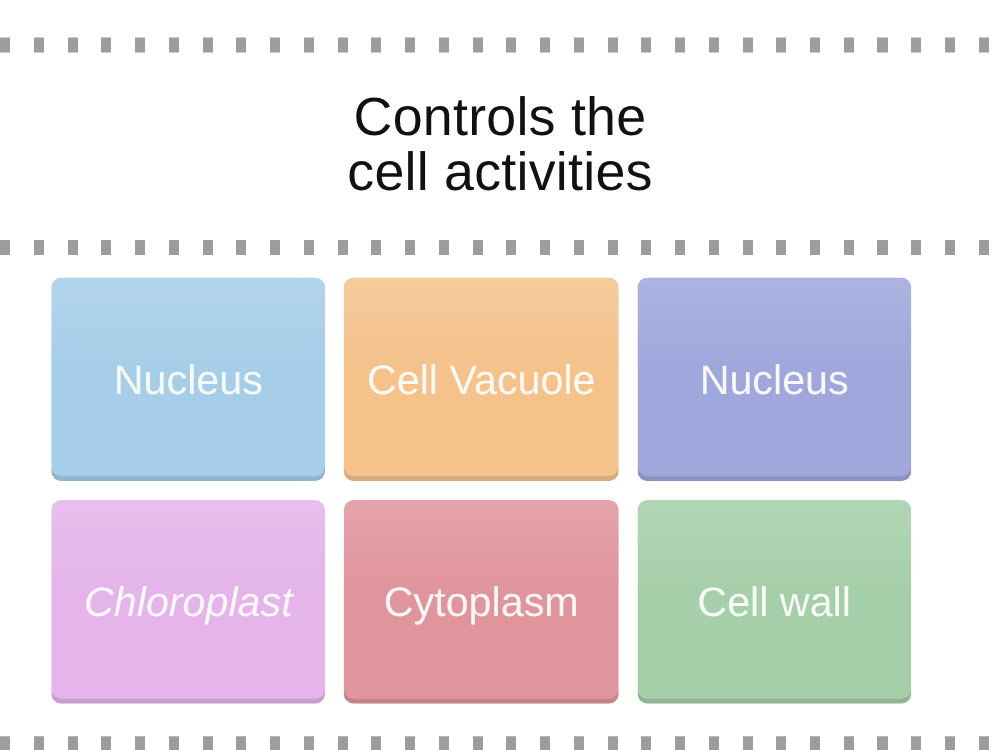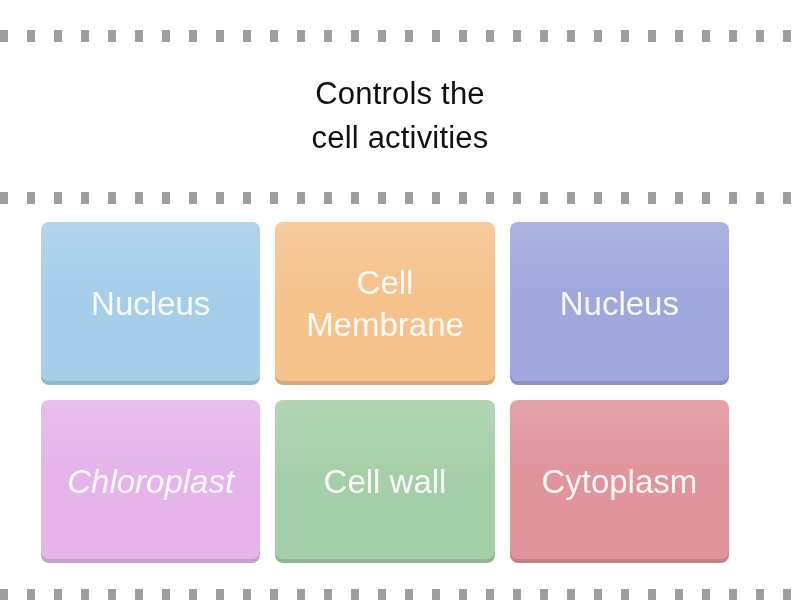--- a/index.html
+++ b/index.html
@@ -30,21 +30,21 @@
   .strip-top { top: 30px; }
   .strip-mid { top: 192px; }
   .strip-bottom { bottom: 0; height: 11px; }
 
   .question {
     position: absolute;
     top: 72px;
     left: 0;
     width: 800px;
     text-align: center;
-    font-size: 31px;
+    font-size: 43px;
     line-height: 44px;
     color: #111111;
     white-space: pre-line;
     letter-spacing: 0.2px;
   }
 
   .tiles {
     position: absolute;
     top: 222px;
     left: 41px;
@@ -79,22 +79,22 @@
 
   <div class="strip strip-top"></div>
 
   <div class="question">Controls the
 cell activities</div>
 
   <div class="strip strip-mid"></div>
 
   <div class="tiles">
     <button class="tile" style="background-color: rgb(166, 206, 233);">Nucleus</button>
-    <button class="tile" style="background-color: rgb(245, 194, 140);">Cell Membrane</button>
+    <button class="tile" style="background-color: rgb(245, 194, 140);">Cell Vacuole</button>
     <button class="tile" style="background-color: rgb(159, 167, 221);">Nucleus</button>
     <button class="tile" style="background-color: rgb(228, 180, 234); font-style: italic;">Chloroplast</button>
+    <button class="tile" style="background-color: rgb(224, 148, 156);">Cytoplasm</button>
     <button class="tile" style="background-color: rgb(165, 207, 169);">Cell wall</button>
-    <button class="tile" style="background-color: rgb(224, 148, 156);">Cytoplasm</button>
   </div>
 
   <div class="strip strip-bottom"></div>
 
 </div>
 
 </body></html>

